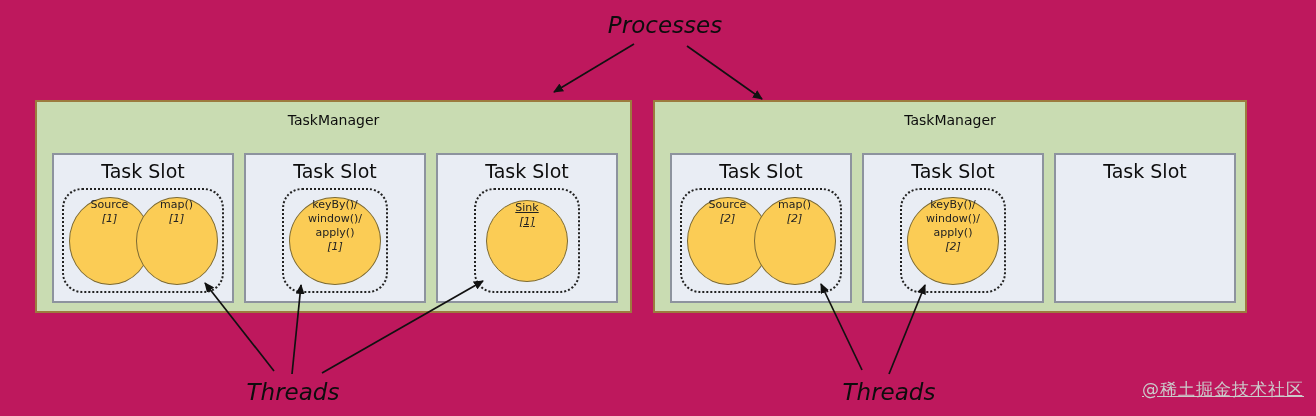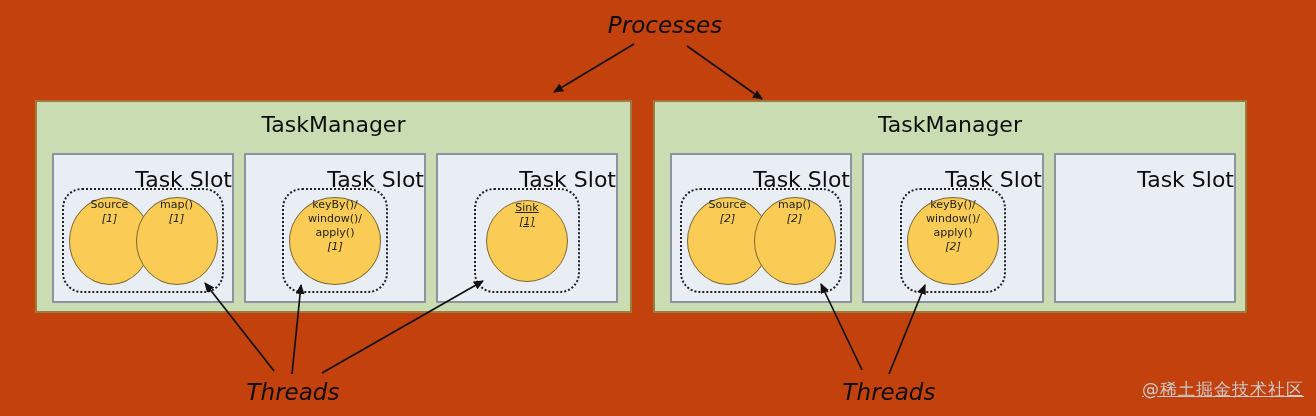--- a/index.html
+++ b/index.html
@@ -1,20 +1,20 @@
 <!DOCTYPE html>
 <html><head>
 <meta charset="utf-8">
 <style>
   html, body { margin: 0; padding: 0; background: #ffffff; }
   .canvas {
     position: relative;
     width: 1316px;
     height: 416px;
-    background: #c2410c;
+    background: #be185d;
     font-family: "DejaVu Sans", "Liberation Sans", sans-serif;
     overflow: hidden;
     color: #111;
   }
   .annot {
     position: absolute;
     font-style: italic;
     font-size: 23px;
     color: #0d0d0d;
     text-align: center;
@@ -24,40 +24,40 @@
     top: 100px;
     height: 213px;
     background: #c9dcb2;
     border: 2px solid #9c7b3f;
     box-sizing: border-box;
   }
   .tm-left  { left: 35px;  width: 597px; }
   .tm-right { left: 653px; width: 594px; }
   .tm-title {
     text-align: center;
-    font-size: 22px;
+    font-size: 14px;
     margin-top: 10px;
     color: #0d0d0d;
   }
   .slot {
     position: absolute;
     top: 51px;
     width: 182px;
     height: 150px;
     background: #e9edf4;
     border: 2px solid #8d939e;
     box-sizing: border-box;
   }
   .slot-1 { left: 15px; }
   .slot-2 { left: 207px; }
   .slot-3 { left: 399px; }
   .slot-label {
-    text-align: right;
-    font-size: 22px;
-    margin-top: 12px;
+    text-align: center;
+    font-size: 19px;
+    margin-top: 5px;
     color: #0d0d0d;
   }
   .group {
     position: absolute;
     top: 33px;
     bottom: 8px;
     left: 8px;
     right: 8px;
     border: 2px dotted #222;
     border-radius: 20px;

